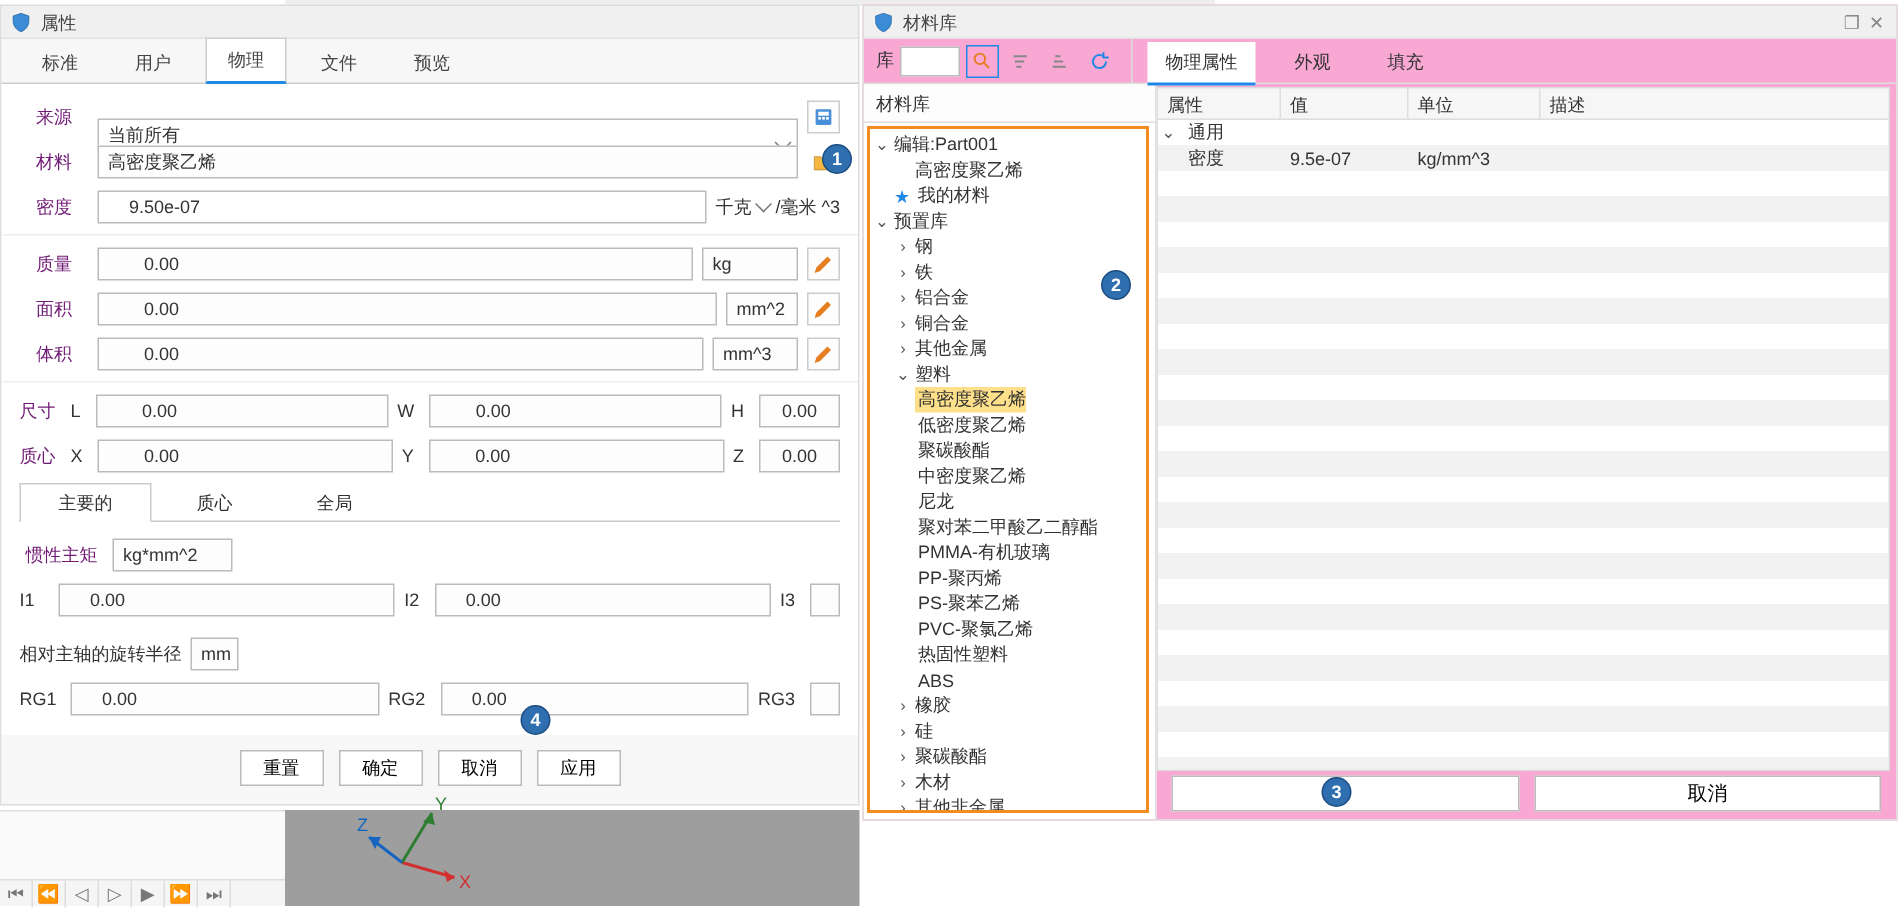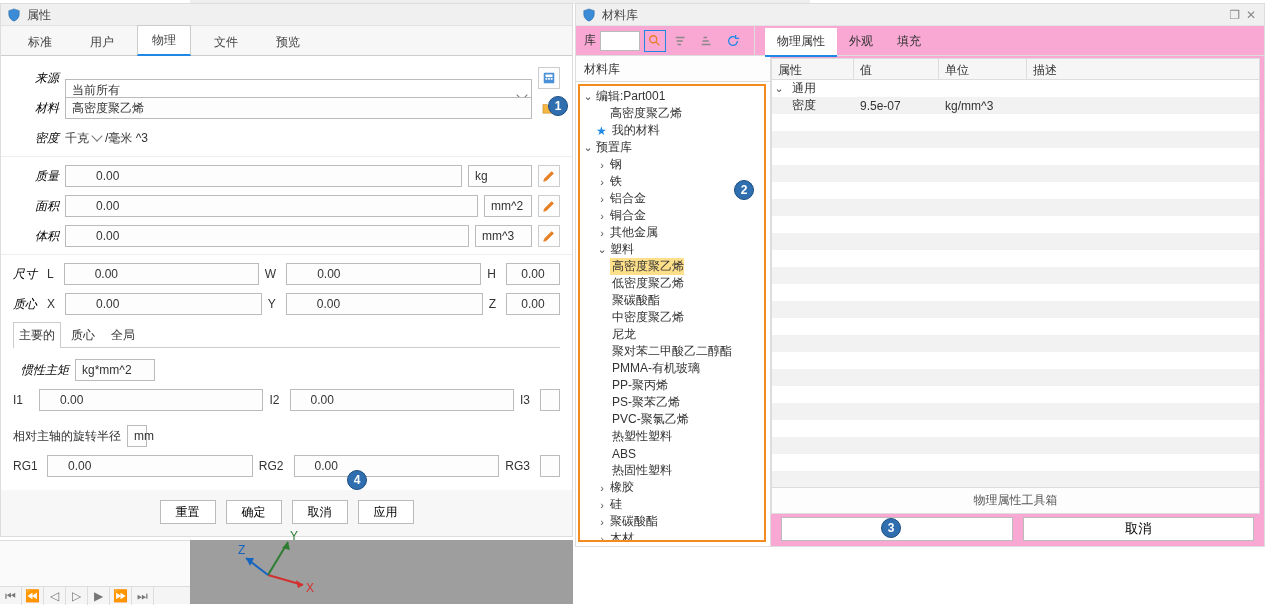--- a/index.html
+++ b/index.html
@@ -69,21 +69,21 @@
     padding: 10px 12px 0 12px;
     background: #fff;
   }
   .row {
     display: flex; align-items: center;
     margin-bottom: 6px;
     gap: 6px;
     height: 24px;
   }
   .row .lbl {
-    width: 46px; text-align: right; color: #000000; font-style: italic;
+    width: 46px; text-align: center; color: #701a75;
   }
   .row .lbl2 { width: auto; padding-right:4px;}
   .input {
     height: 22px; line-height: 20px; padding: 0 6px;
     border: 1px solid #bbb; background: #fff;
     font-size: 12px; color: #333;
   }
   .ro { background:#fdfdfd; }
   .input.ro { color:#333; }
   .select-arrow {
@@ -116,21 +116,21 @@
     border:1px solid #1b4d80;
   }
 
   .subtabs {
     margin-top: 6px;
     display:flex; gap:4px; align-items:flex-end;
     border-bottom:1px solid #ccc;
     height:26px;
   }
   .subtab {
-    padding:4px 5px;
+    padding:4px 25px;
     border:1px solid transparent; border-bottom:none;
     cursor:pointer;
     position:relative; top:1px;
   }
   .subtab.active {
     border-color:#ccc;
     background:#fff;
   }
 
   .btnbar {
@@ -185,21 +185,21 @@
   .toolbar-r .lbl { color:#333; }
   .toolbar-r .search { width:40px; height:20px; border:1px solid #bbb; background:#fff;}
   .iconbtn-sm {
     width:22px; height:22px; display:flex; align-items:center; justify-content:center;
     cursor:pointer; border:1px solid transparent;
   }
   .iconbtn-sm.sel { border:1px solid #1e88e5; }
   .iconbtn-sm svg { width:14px; height:14px; }
 
   .tabs-r {
-    display:flex; gap:0; margin-left:6px;
+    display:flex; gap:14px; margin-left:6px;
     border-left:1px solid #ddd; padding-left:10px; height:30px; align-items:flex-end;
   }
   .tab-r {
     padding:5px 12px; cursor:pointer; position:relative; top:1px;
     border-bottom:2px solid transparent;
   }
   .tab-r.active { border-bottom:2px solid #1e88e5; background:#fff;}
 
   .body-r {
     display:flex; height:calc(100% - 22px - 30px);
@@ -329,20 +329,21 @@
       <div class="iconbtn" style="border:none;background:none">
         <svg viewBox="0 0 16 16">
             <path d="M1 4h5l1 2h8v8H1z" fill="#f5b742" stroke="#b07a1a" stroke-width="0.5"></path>
           </svg>
       </div>
       <div class="badge" style="right:-8px;top:0">1</div>
     </div>
 
     <div class="row">
       <span class="lbl">密度</span>
+      <div class="input" style="flex:1;padding-left:20px">9.50e-07</div>
       <div style="display:flex;align-items:center;gap:4px">
         <span>千克</span>
         <span><span class="select-arrow"></span></span>
         <span>/毫米 ^3</span>
       </div>
     </div>
 
     <div style="height:4px;border-top:1px solid #eee;margin:4px -12px"></div>
 
     <div class="row">
@@ -420,21 +421,21 @@
       <span class="lbl2">I2</span>
       <div class="input ro" style="flex:1;padding-left:20px">0.00</div>
       <span class="lbl2">I3</span>
       <div class="input ro" style="width:20px"></div>
     </div>
 
     <div style="height:6px"></div>
 
     <div class="row">
       <span style="width:auto">相对主轴的旋转半径</span>
-      <div class="input ro" style="width:20px">mm</div>
+      <div class="input ro" style="width:32px">mm</div>
     </div>
 
     <div class="row">
       <span class="lbl2" style="width:28px">RG1</span>
       <div class="input ro" style="flex:1;padding-left:20px">0.00</div>
       <span class="lbl2">RG2</span>
       <div class="input ro" style="flex:1;padding-left:20px">0.00</div>
       <span class="lbl2">RG3</span>
       <div class="input ro" style="width:20px"></div>
     </div>
@@ -634,31 +635,26 @@
                 <span class="txt">PS-聚苯乙烯</span>
               </div>
             </li>
           <li>
               <div class="tree-row lv2">
                 <span class="txt">PVC-聚氯乙烯</span>
               </div>
             </li>
           <li>
               <div class="tree-row lv2">
-                <span class="txt">热塑性塑料</span>
+                <span class="txt">热固性塑料</span>
               </div>
             </li>
           <li>
               <div class="tree-row lv2">
                 <span class="txt">ABS</span>
-              </div>
-            </li>
-          <li>
-              <div class="tree-row lv2">
-                <span class="txt">热固性塑料</span>
               </div>
             </li>
           <li>
               <div class="tree-row lv1">
                 <span class="exp">›</span>
                 <span class="txt">橡胶</span>
               </div>
             </li>
           <li>
               <div class="tree-row lv1">
@@ -708,21 +704,20 @@
             <span class="gc" style="width:68px">通用</span>
           </div>
           <div class="grid-row">
             <span style="width:14px"></span>
             <span class="gc" style="width:68px">密度</span>
             <span class="gc" style="width:85px">9.5e-07</span>
             <span class="gc" style="width:88px">kg/mm^3</span>
             <span class="gc"></span>
           </div>
         </div>
-        <div class="grid-foot">物理属性工具箱</div>
       </div>
 
       <div class="btnbar-r" style="position:relative">
         <button class="btn-wide"></button>
         <button class="btn-wide">取消</button>
         <div class="badge" style="left:110px;top:4px">3</div>
       </div>
     </div>
   </div>
 </div>

